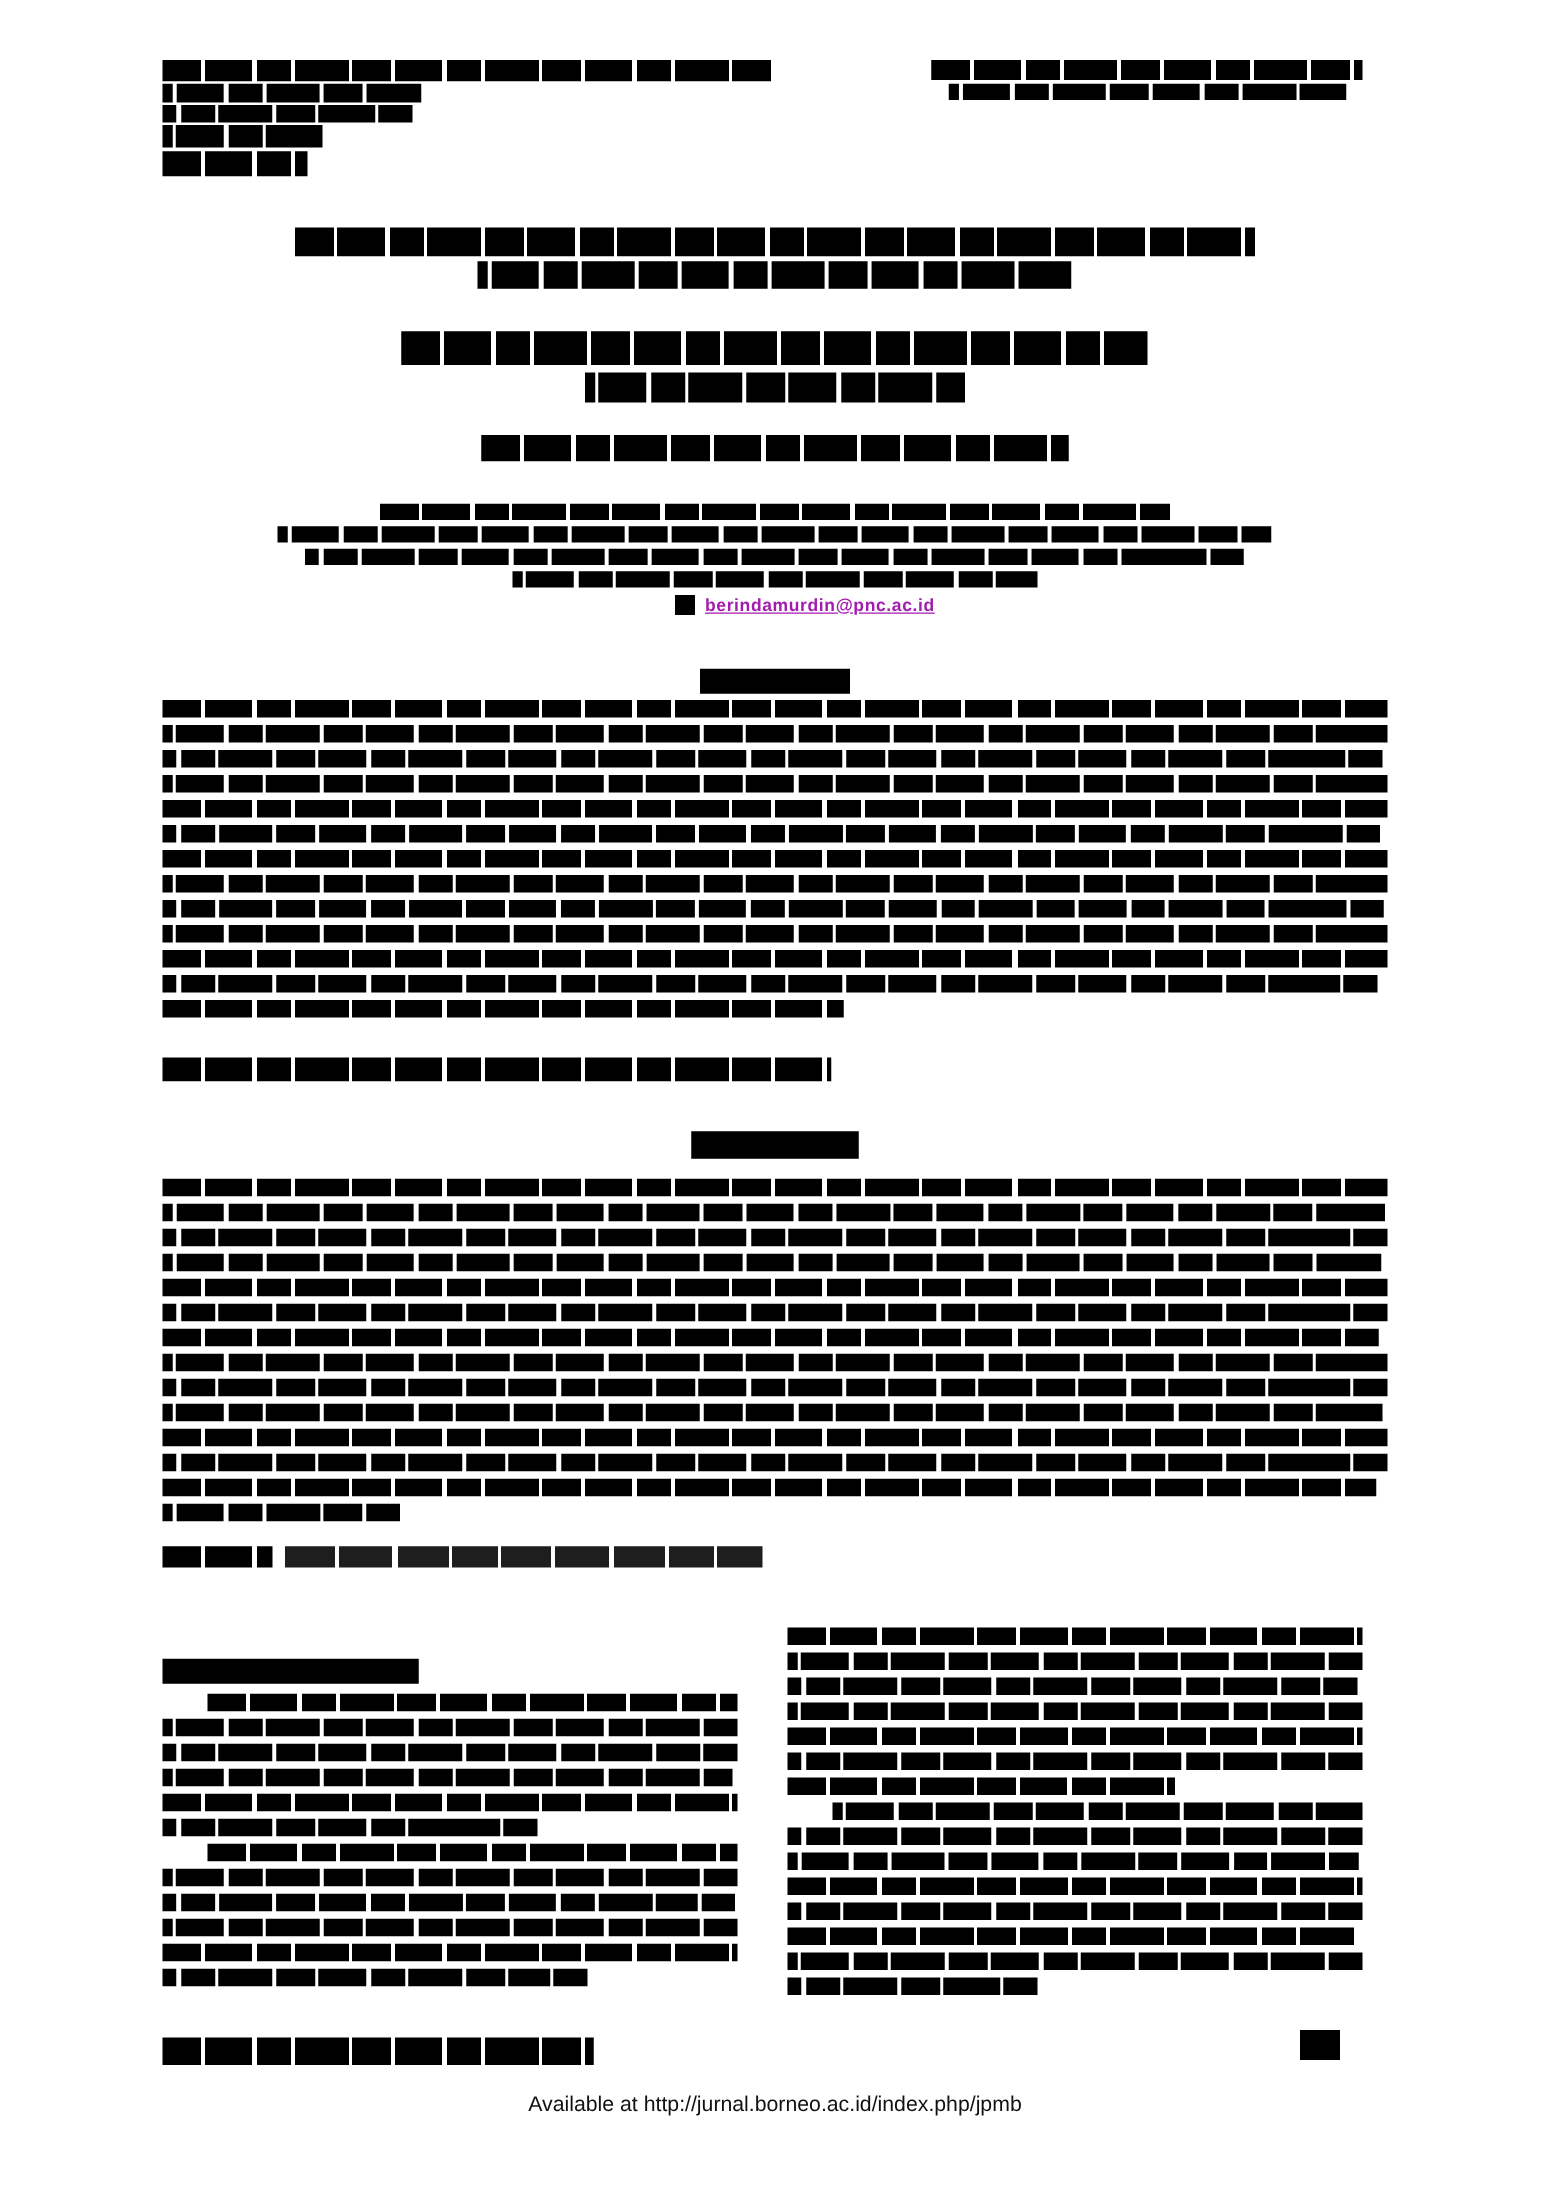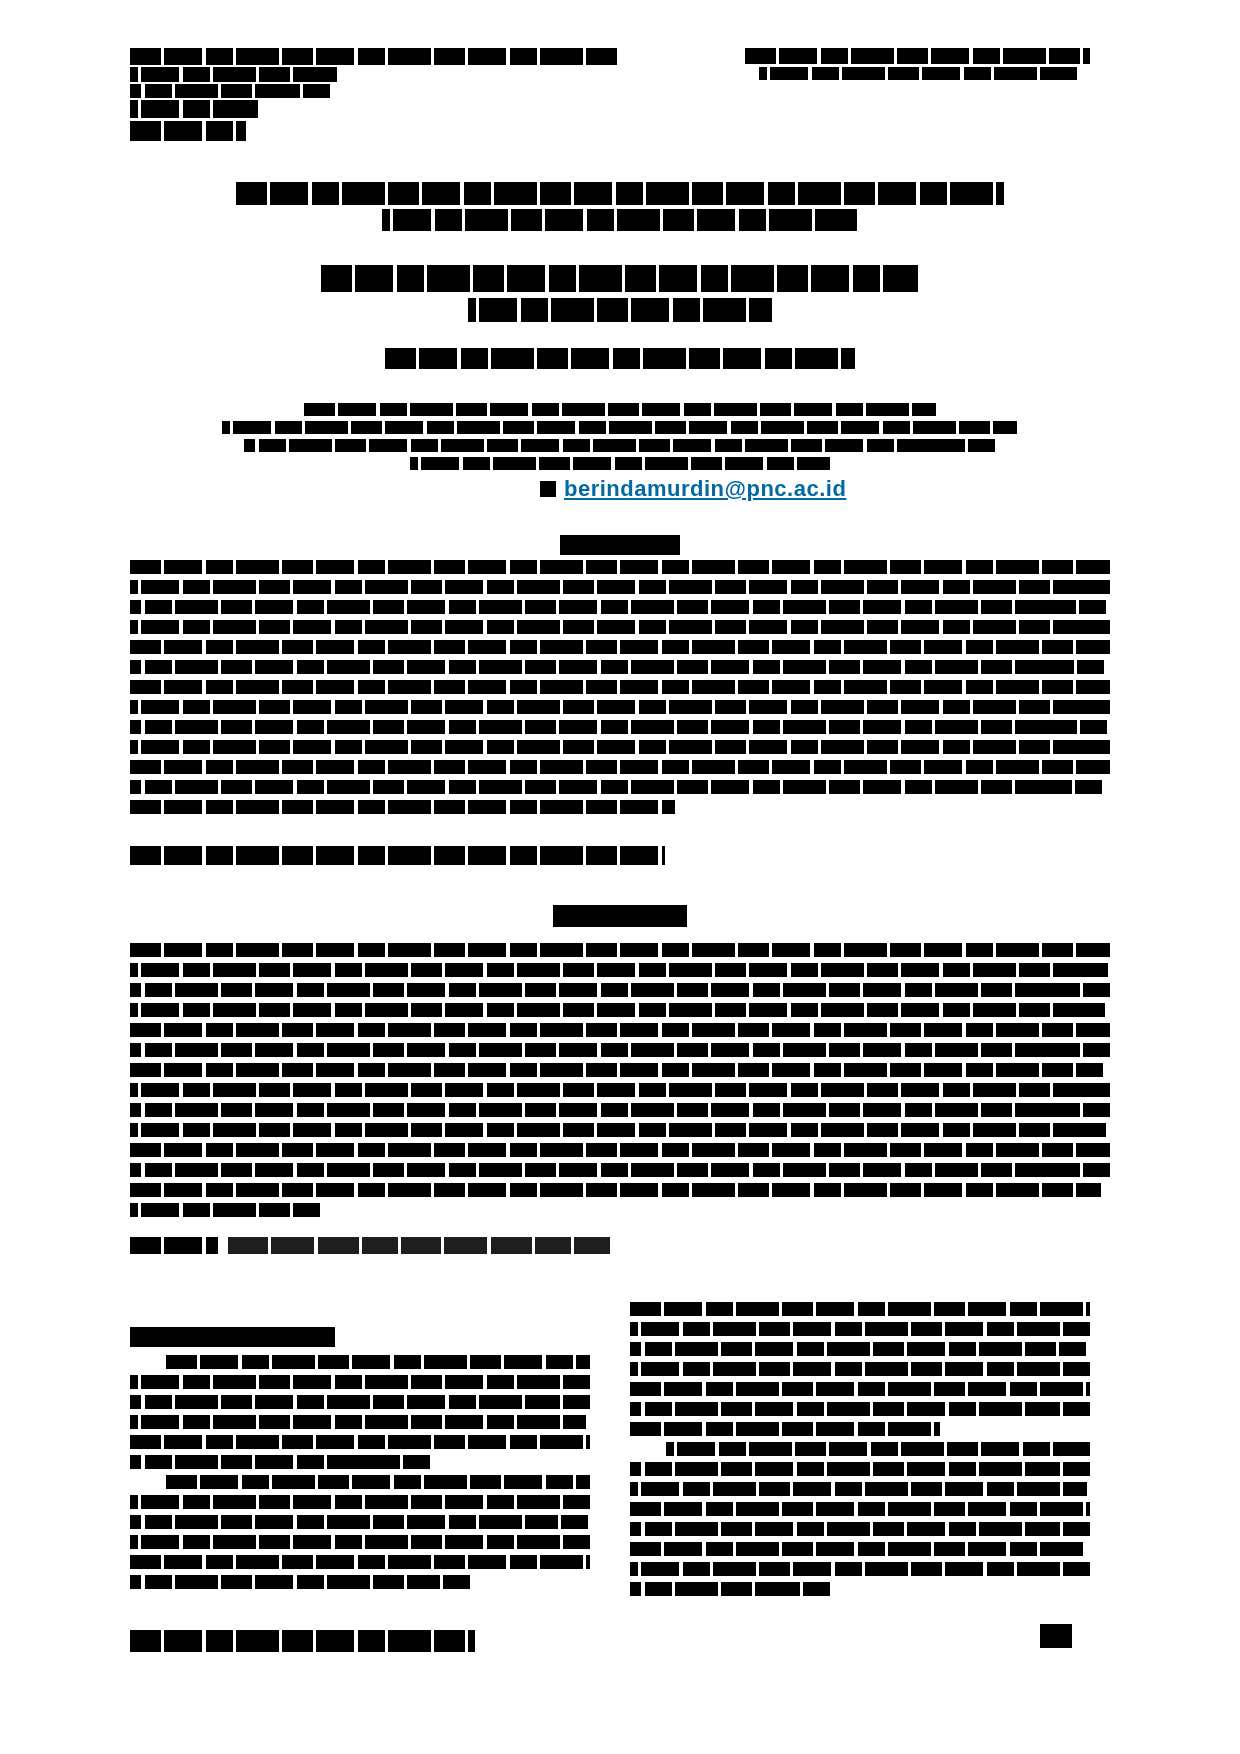--- a/index.html
+++ b/index.html
@@ -29,23 +29,23 @@
       #1e1e1e 43px 86px,#fff 86px 90px,
       #1e1e1e 90px 131px,#fff 131px 134px,
       #1e1e1e 134px 170px,#fff 170px 173px);
   }
   
   .rl.c2{background:#000;}
   .rl.inl{display:inline-block;vertical-align:top;}
   .email-row{display:flex;align-items:center;gap:8px;}
   .sq{background:#000;display:inline-block;}
   a.email{
-    color:#0369a1;
+    color:#a21caf;
     font-weight:bold;
-    font-size:22px;
+    font-size:14px;
     letter-spacing:0.5px;
     text-decoration:underline;
     font-family:"Liberation Sans", sans-serif;
   }
   .footer{
     position:absolute;left:0;top:1674px;width:100%;
     text-align:center;
     font-size:17px;color:#111;
     font-family:"Liberation Sans", sans-serif;
   }
@@ -179,14 +179,15 @@
     </div>
 
   <div class="abs" style="left:130px;top:1630px;width:500px;">
       <div class="rl" style="margin-left: 0px; width: 345px; height: 22px; margin-bottom: 0px;"></div>
     </div>
 
   <div class="abs" style="left:1040px;top:1624px;">
       <div class="rl c2" style="margin-left: 0px; width: 32px; height: 24px; margin-bottom: 0px;"></div>
     </div>
 
+  <div class="footer">Available at http://jurnal.borneo.ac.id/index.php/jpmb</div>
 
 </div>
 
 </body></html>

